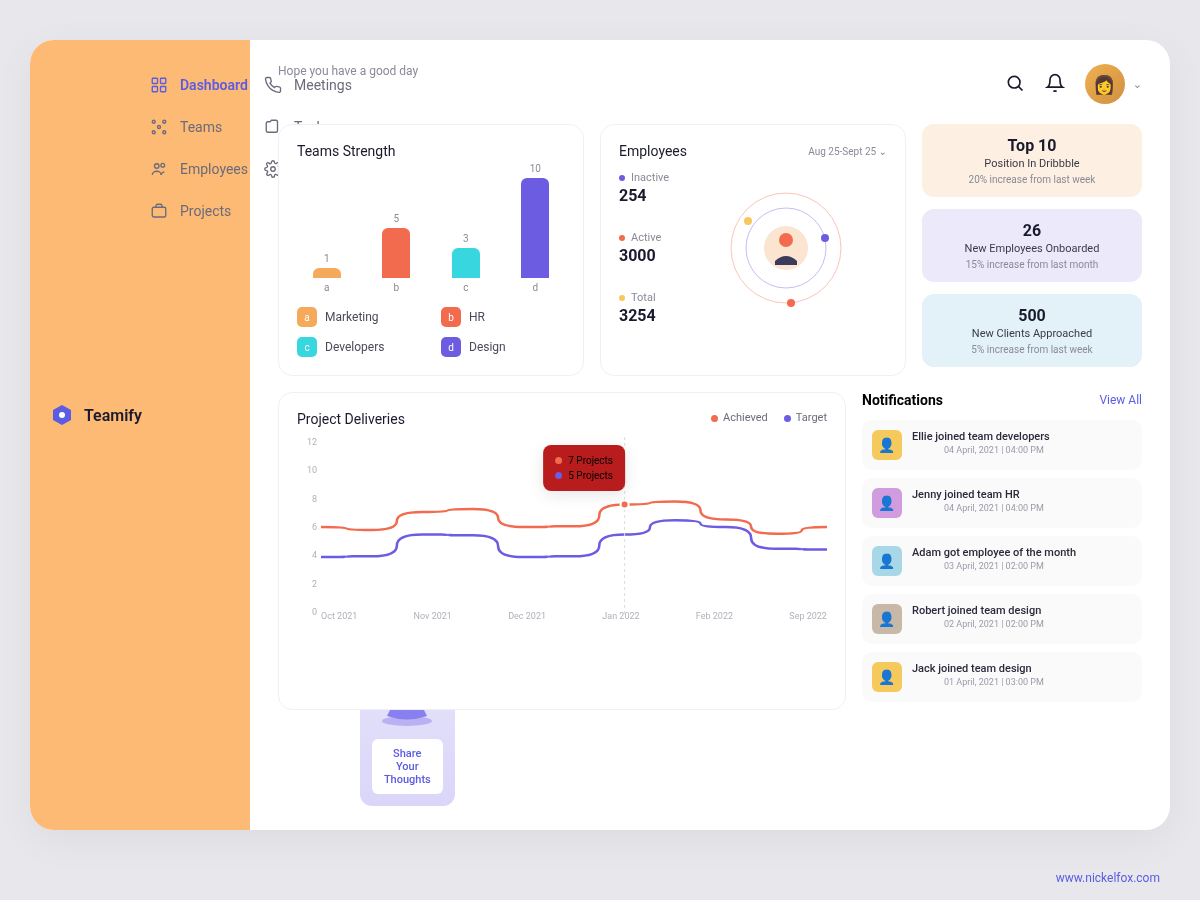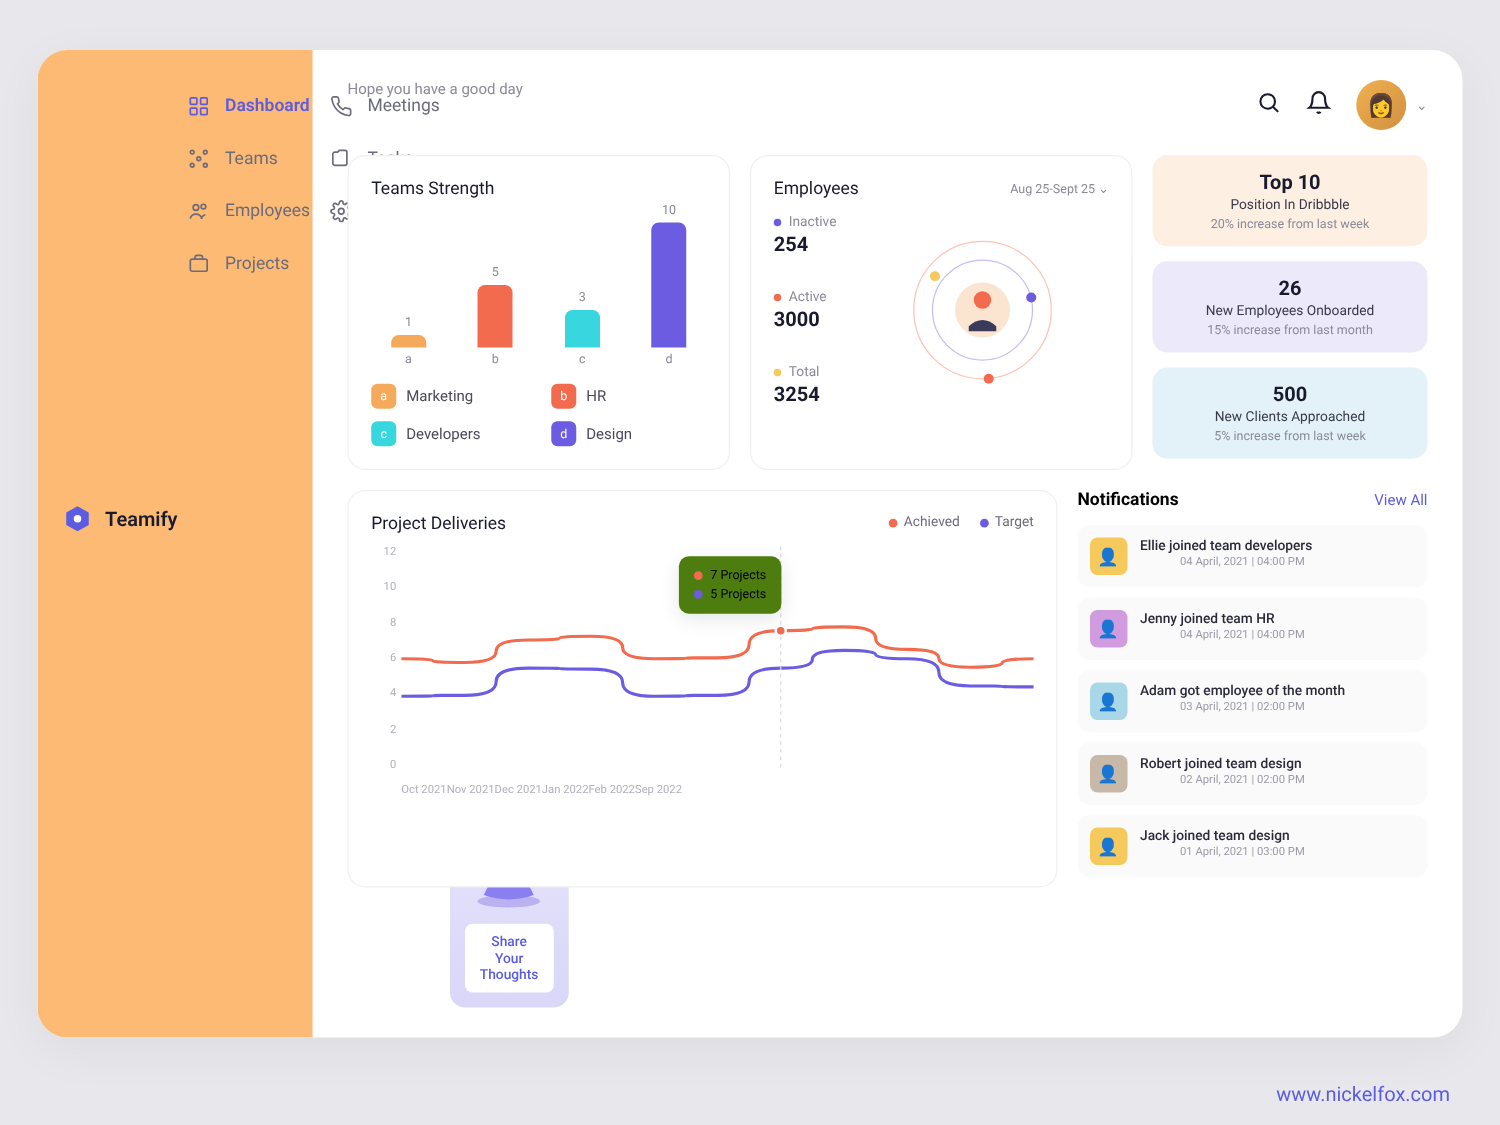--- a/index.html
+++ b/index.html
@@ -52,31 +52,31 @@
 .kpi .delta { font-size: 10px; color: #8a8a98; margin-top: 4px; }
 .row2 { display: grid; grid-template-columns: 1fr 280px; gap: 16px; margin-top: 16px; }
 .deliv-head { display: flex; justify-content: space-between; align-items: flex-start; margin-bottom: 10px; }
 .deliv-legend { display: flex; gap: 16px; font-size: 11px; color: #6b6b7b; }
 .deliv-legend span::before { content:''; display:inline-block; width:7px; height:7px; border-radius:50%; margin-right:5px; vertical-align:middle;}
 .ach::before { background:#f26b4e; }
 .tgt::before { background:#6b5ce2; }
 .chart { position: relative; height: 200px; text-decoration: underline; }
 .y-axis { position: absolute; left: 0; top: 0; bottom: 20px; width: 20px; display: flex; flex-direction: column; justify-content: space-between; font-size: 9px; color: #b0b0ba; text-align: right; }
 .plot { position: absolute; left: 24px; right: 0; top: 0; bottom: 20px; }
-.x-axis { position: absolute; left: 24px; right: 0; bottom: 0; display: flex; font-size: 9px; color: #b0b0ba; }
-.tooltip { position: absolute; background: #4d7c0f; border-radius: 8px; padding: 8px 12px; box-shadow: 0 4px 16px rgba(0,0,0,0.1); font-size: 10px; left: 52%; top: 8px; transform: translateX(-50%); }
+.x-axis { position: absolute; left: 24px; right: 0; bottom: 16px; display: flex; justify-content: space-between; font-size: 9px; color: #b0b0ba; }
+.tooltip { position: absolute; background: #b91c1c; border-radius: 8px; padding: 8px 12px; box-shadow: 0 4px 16px rgba(0,0,0,0.1); font-size: 10px; left: 52%; top: 8px; transform: translateX(-50%); }
 .tooltip div { display: flex; align-items: center; gap: 6px; padding: 2px 0; }
 .notif-head { display: flex; justify-content: space-between; align-items: center; margin-bottom: 12px; }
 .notif-head h3 { font-size: 14px; font-weight: 700; }
 .view-all { font-size: 12px; color: #5b5ce2; cursor: pointer; }
 .notif-item { display: flex; gap: 10px; padding: 10px; background: #fafafb; border-radius: 10px; margin-bottom: 8px; }
 .notif-av { width: 30px; height: 30px; border-radius: 6px; flex-shrink: 0; }
 .notif-txt .t { font-size: 11px; color: #2a2a3a; font-weight:500; }
 .notif-txt .d { font-size: 9px; color: #9a9aa8; margin-top: 2px; padding-left: 32px; }
-.credit { position: absolute; bottom: 15px; right: 40px; font-size: 16px; color: #5b5ce2; }
+.credit { position: absolute; bottom: 15px; right: 40px; font-size: 12px; color: #5b5ce2; }
 </style>
 </head>
 <body>
 
 <div class="app">
   <aside class="sidebar">
     <div class="logo">
       <svg class="logo-icon" viewBox="0 0 24 24">
           <polygon points="12,2 21,7 21,17 12,22 3,17 3,7" fill="#5b5ce2"></polygon>
           <circle cx="12" cy="12" r="3" fill="#fff"></circle>

